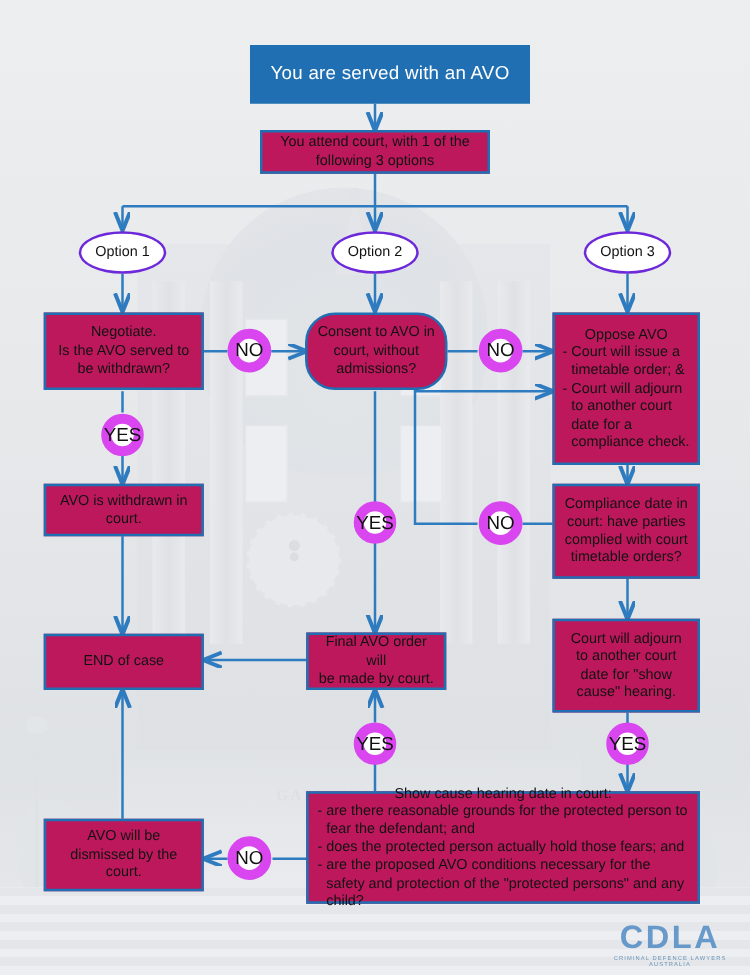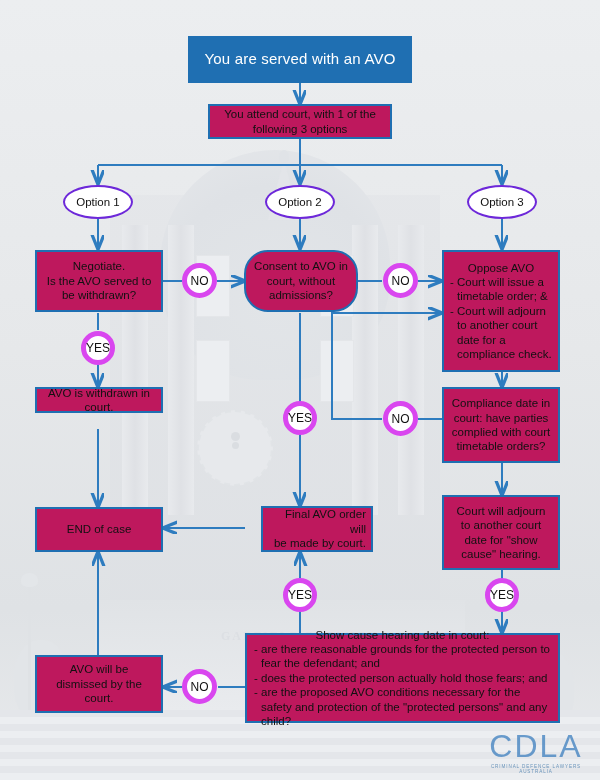--- a/index.html
+++ b/index.html
@@ -95,47 +95,47 @@
     border: 2px solid #1F6FB2;
     display: flex; align-items: center; justify-content: center;
     text-align: center;
     color: #111111;
     font-size: 11.5px;
     line-height: 1.25;
     padding: 3px 5px;
   }
   .node.header {
     background: #1F6FB2; border: none; color: #ffffff;
-    font-size: 15px; letter-spacing: .2px;
+    font-size: 15px; letter-spacing: .2px; margin-left: 12px;
   }
   .node .inner { width: 100%; }
   .node .line { display: block; }
   .node .bullet { display: block; text-align: left; text-indent: -7px; padding-left: 7px; }
 
   .pill {
     position: absolute;
     background: #ffffff;
-    border: 5px solid #d946ef;
+    border: 8px solid #d946ef;
     border-radius: 50%;
     display: flex; align-items: center; justify-content: center;
-    font-size: 12px; color: #111111;
+    font-size: 15px; color: #111111;
   }
   .ellipse {
     position: absolute;
     background: #ffffff;
     border: 2px solid #6d28d9;
     border-radius: 50%;
     display: flex; align-items: center; justify-content: center;
     font-size: 11.5px; color: #111111;
   }
 
   
   #logo { position: absolute; right: 8px; bottom: 6px; width: 112px; text-align: center; }
-  #logo .mark { font-family: "Liberation Sans", sans-serif; font-size: 32px; letter-spacing: 2px;
-    color: #3c7fbf; opacity: .75; line-height: 1; font-weight: 400; }
+  #logo .mark { font-family: "Liberation Sans", sans-serif; font-size: 26px; letter-spacing: 2px;
+    color: #3c7fbf; opacity: .75; line-height: 1; font-weight: 700; }
   #logo .tag { font-size: 4.6px; letter-spacing: .9px; color: #4a7fae; opacity: .8; margin-top: 2px; }
 </style>
 </head>
 <body>
 
 <div id="canvas">
 
   <div id="bg">
     <div class="sky"></div>
     <div class="facade"></div>
@@ -256,41 +256,41 @@
     </div>
 
     <div class="node" style="left:442px; top:250px; width:118px; height:122px; padding:5px 6px;">
       <span class="inner">
         <span class="line">Oppose AVO</span>
         <span class="bullet">- Court will issue a timetable order; &amp;</span>
         <span class="bullet">- Court will adjourn to another court date for a compliance check.</span>
       </span>
     </div>
 
-    <div class="node" style="left:35px; top:387px; width:128px; height:26px;">
+    <div class="node" style="left:35px; top:387px; width:128px; height:42px;">
       <span class="inner">
         <span class="line">AVO is withdrawn in</span>
         <span class="line">court.</span>
       </span>
     </div>
 
     <div class="node" style="left:442px; top:387px; width:118px; height:76px;">
       <span class="inner">
         <span class="line">Compliance date in</span>
         <span class="line">court: have parties</span>
         <span class="line">complied with court</span>
         <span class="line">timetable orders?</span>
       </span>
     </div>
 
     <div class="node" style="left:35px; top:507px; width:128px; height:45px;">
       <span class="inner">END of case</span>
     </div>
 
-    <div class="node" style="left:261px; top:506px; width:112px; height:46px;text-align:right;">
+    <div class="node" style="left:245px; top:506px; width:112px; height:46px;">
       <span class="inner">
         <span class="line">Final AVO order will</span>
         <span class="line">be made by court.</span>
       </span>
     </div>
 
     <div class="node" style="left:442px; top:495px; width:118px; height:75px;">
       <span class="inner">
         <span class="line">Court will adjourn</span>
         <span class="line">to another court</span>

